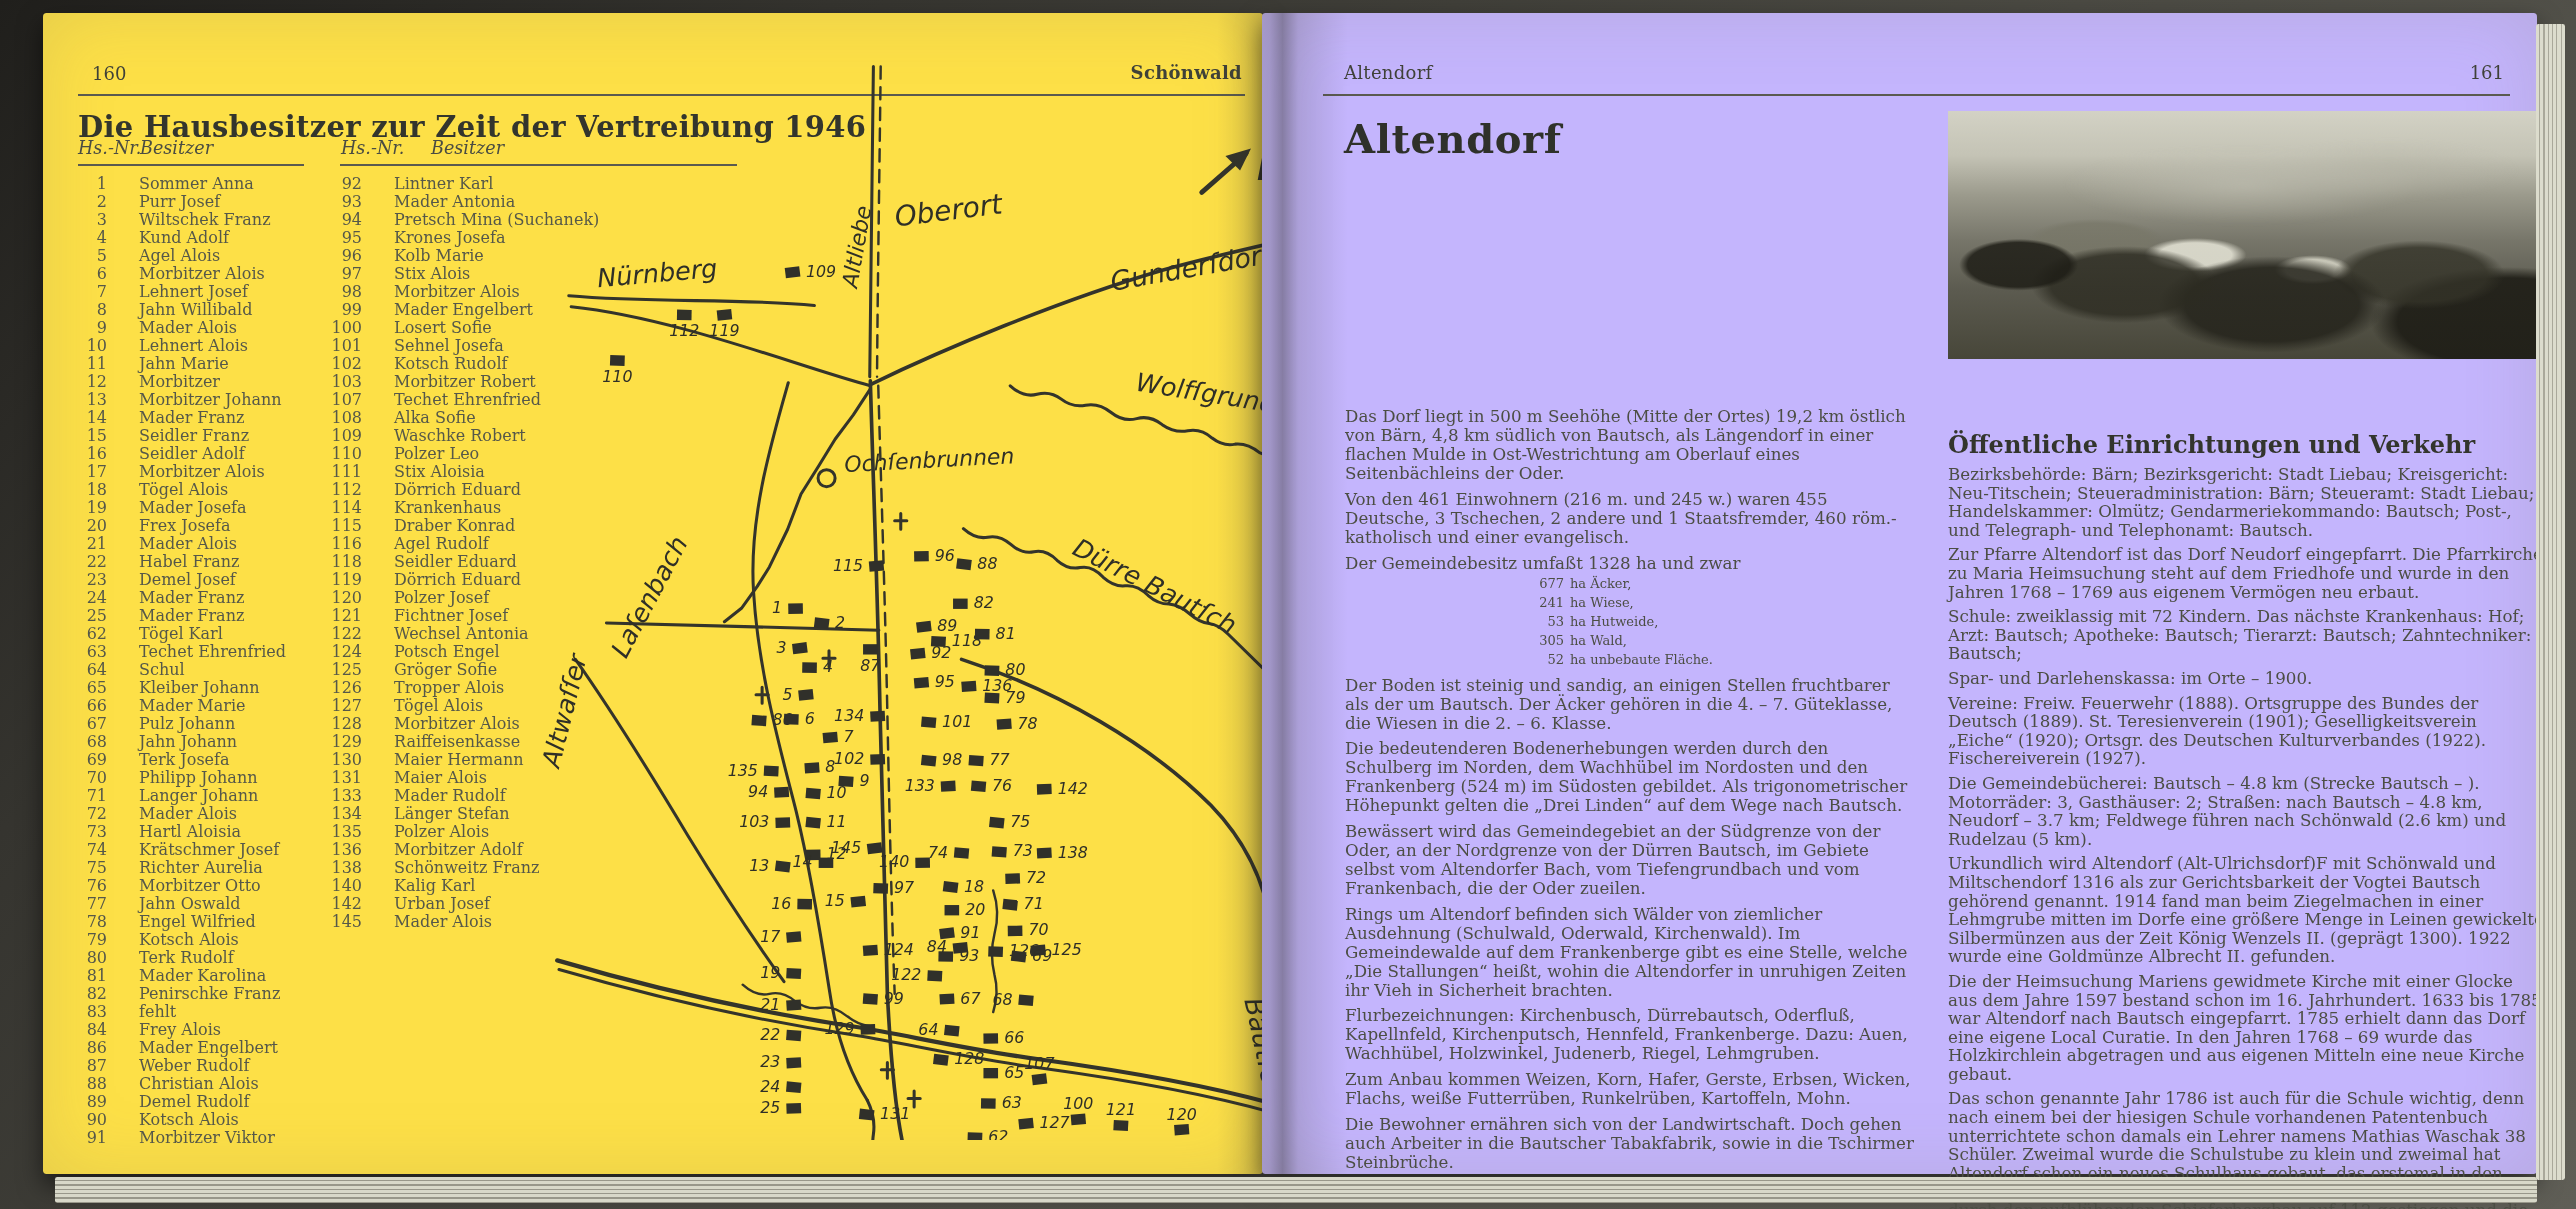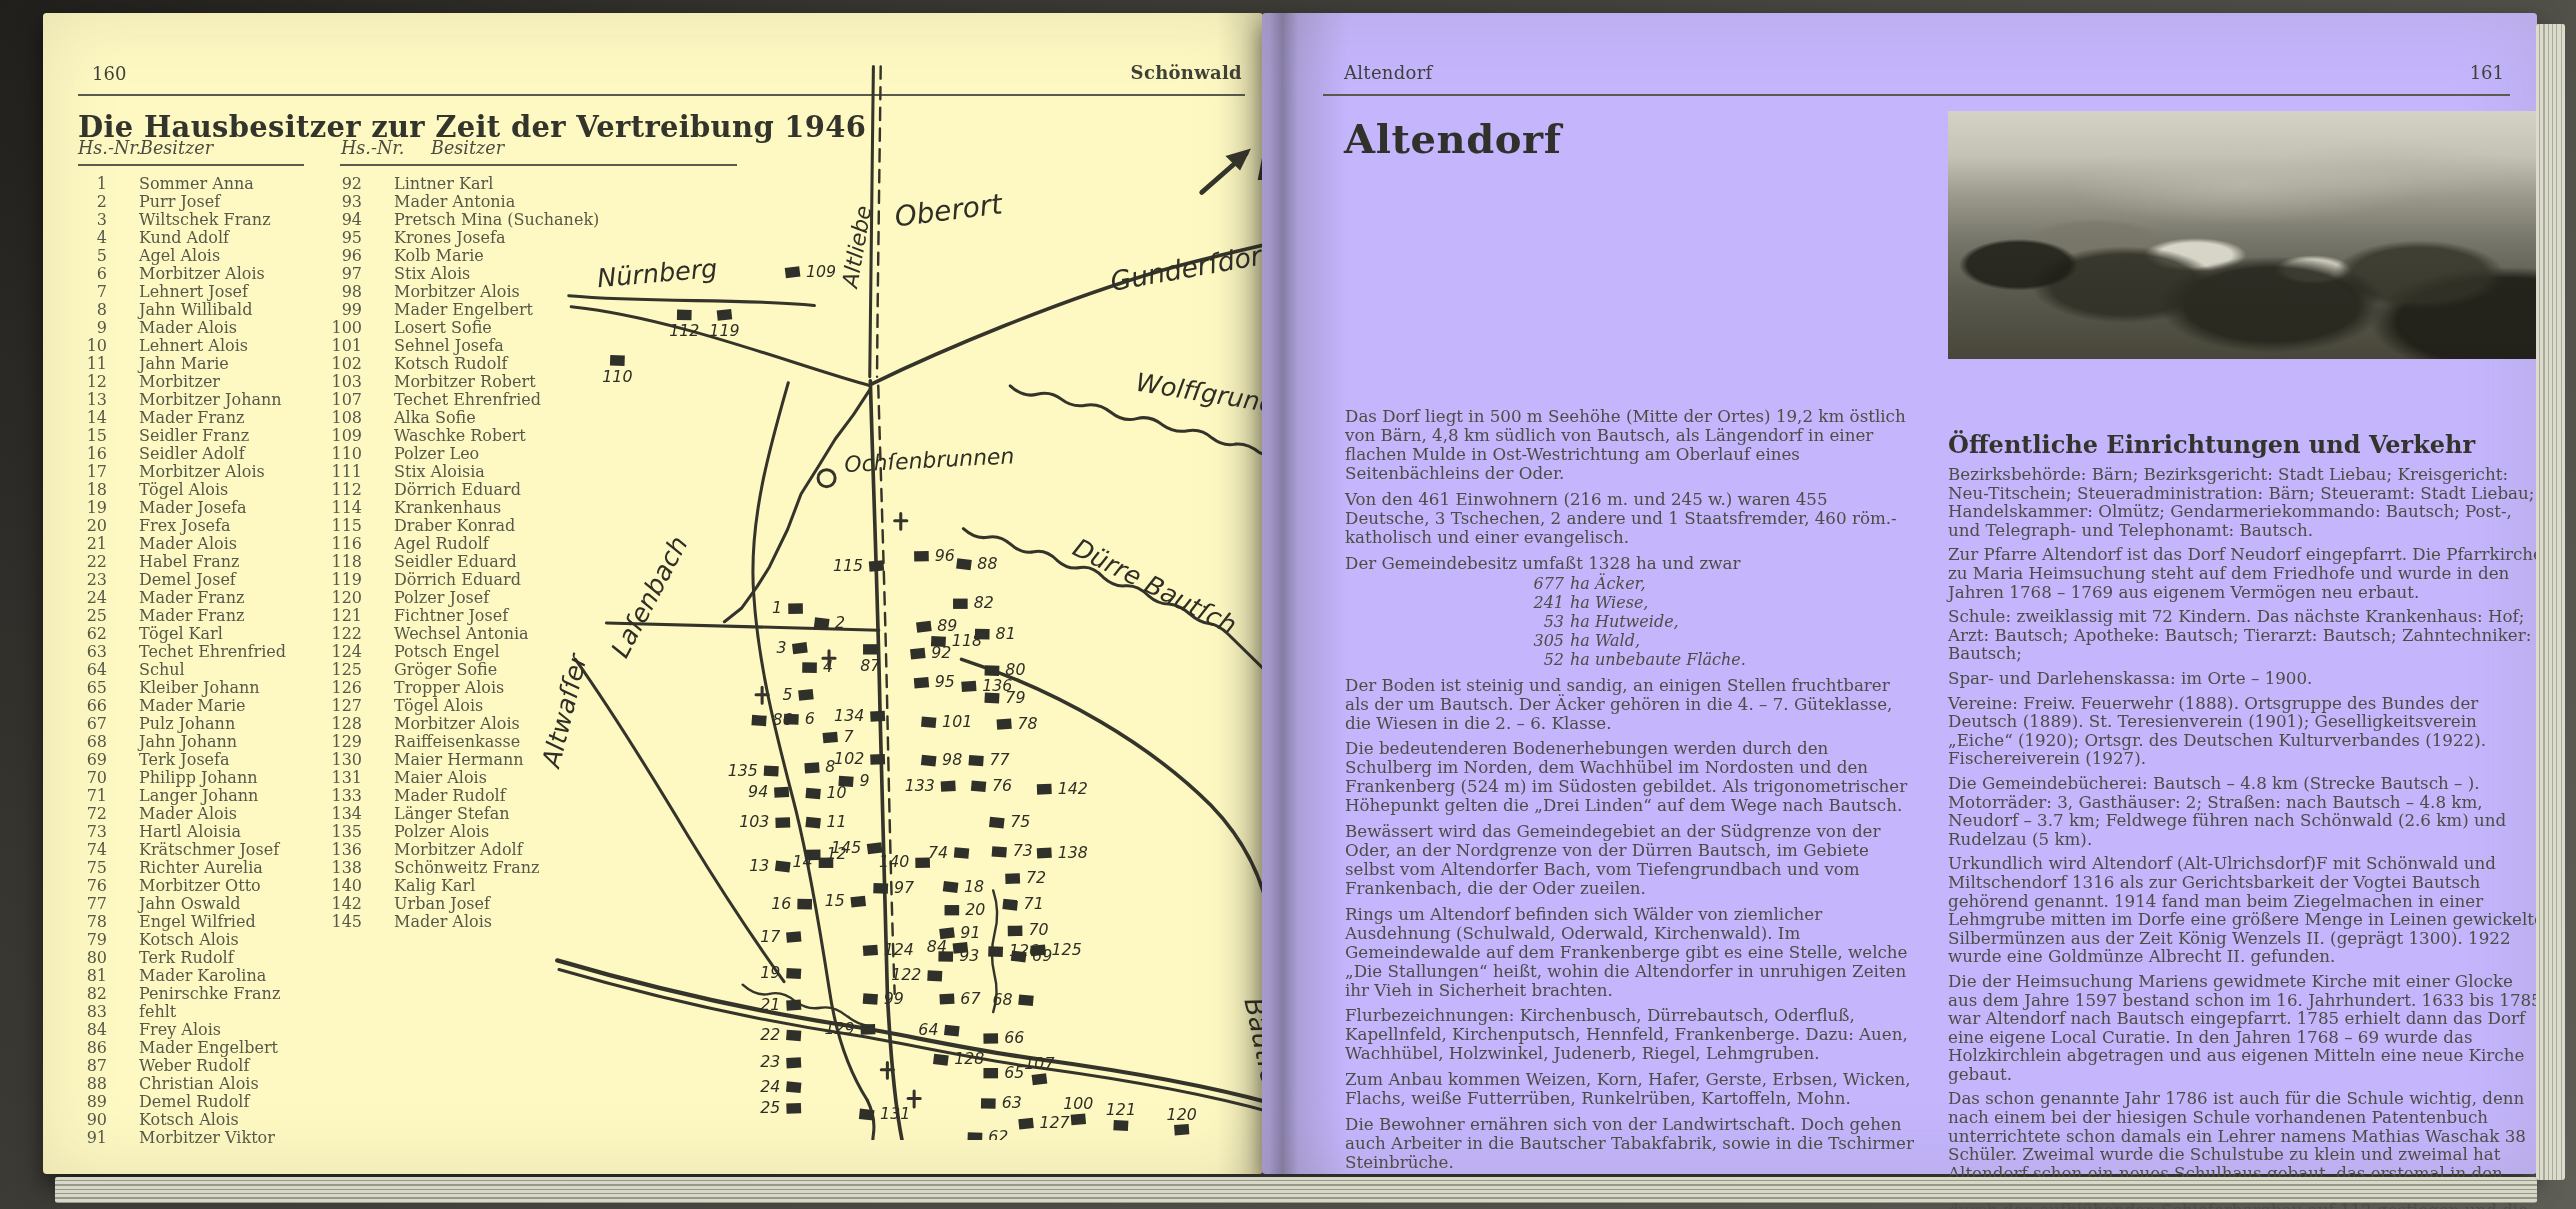--- a/index.html
+++ b/index.html
@@ -1,19 +1,19 @@
 <!DOCTYPE html>
 <html style="font-size:9.7px"><head>
 <meta charset="utf-8">
 <style>
   html,body{margin:0;padding:0;}
   body{width:2576px;height:1210px;position:relative;overflow:hidden;
        background:linear-gradient(135deg,#201f1c 0%,#35342f 22%,#4b4a43 55%,#5f5e56 100%);
        font-family:"DejaVu Serif", serif;}
-  .page{position:absolute;top:13.4px;height:1161px;background:#fef9c3;border-radius:3.7px;
+  .page{position:absolute;top:13.4px;height:1161px;background:#fde047;border-radius:3.7px;
         box-shadow:0 11px 24px rgba(0,0,0,.55), inset 0 0 73px rgba(120,118,95,.18);}
   #page-left{left:43px;width:1220px;}
   #page-right{left:1262px;width:1275px;background:#c4b5fd;}
   .edge-right{position:absolute;top:24px;right:11px;width:29px;height:1156px;border-radius:2.4px;
         background:repeating-linear-gradient(90deg,#dcdccd 0 3px,#a9a89a 3px 4.3px);}
   .edge-bottom{position:absolute;left:55px;bottom:7.3px;width:2482px;height:25.6px;border-radius:2.4px;
         background:repeating-linear-gradient(180deg,#d8d8c9 0 3px,#98978a 3px 4.3px);}
   .gutter{position:absolute;top:13.4px;left:1217px;width:131px;height:1161px;pointer-events:none;
         background:linear-gradient(90deg,rgba(56,55,45,0) 0%,rgba(56,55,45,.20) 40%,rgba(40,40,32,.38) 50%,rgba(56,55,45,.16) 62%,rgba(56,55,45,0) 100%);}
 
@@ -48,21 +48,21 @@
        radial-gradient(73px 24px at 42% 58%, rgba(225,224,210,.9) 0 50%, transparent 70%),
        radial-gradient(55px 20.7px at 62% 64%, rgba(214,213,198,.85) 0 50%, transparent 70%),
        radial-gradient(97px 30px at 25% 52%, rgba(120,119,104,.7) 0 55%, transparent 70%),
        linear-gradient(180deg,#d3d2c5 0%,#c4c3b5 18%,#9b9a8c 34%,#77766a 52%,#5c5b50 72%,#474639 100%);}
   .photo::after{content:"";position:absolute;inset:0;
      background:radial-gradient(256px 55px at 50% 30%, rgba(196,195,182,.55), transparent 70%),
                 radial-gradient(183px 43px at 75% 24%, rgba(180,179,165,.5), transparent 70%);
      filter:blur(2.4px);}
   .maincol{position:absolute;left:83px;top:394px;width:572px;color:#4c4e44;}
   .maincol p{margin:0 0 6.7px 0;font-size:16.7px;line-height:19px;}
-  .ind{margin:0 0 6.7px 0;font-size:16px;line-height:19px;font-style:italic;}
+  .ind{margin:0 0 6.7px 0;font-size:13px;line-height:19px;}
   .ind .row{display:flex;}
   .ind .num{width:219px;text-align:right;}
   .ind .txt{margin-left:6px;}
   .rightcol{position:absolute;left:686px;top:413px;width:596px;color:#4c4e44;}
   .rightcol h3{margin:3.7px 0 6px 0;font-size:24px;font-weight:700;color:#33352d;}
   .rightcol p{margin:0 0 6px 0;font-size:16.7px;line-height:18.6px;}
 </style>
 </head>
 <body>
 

